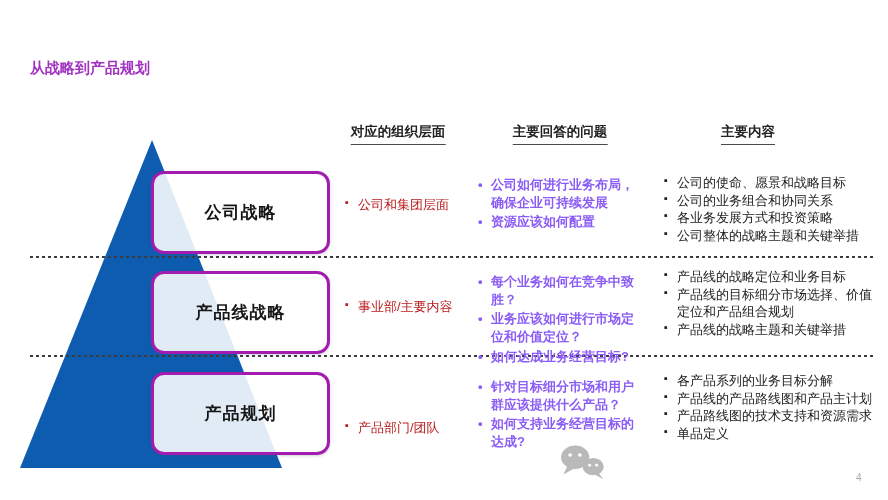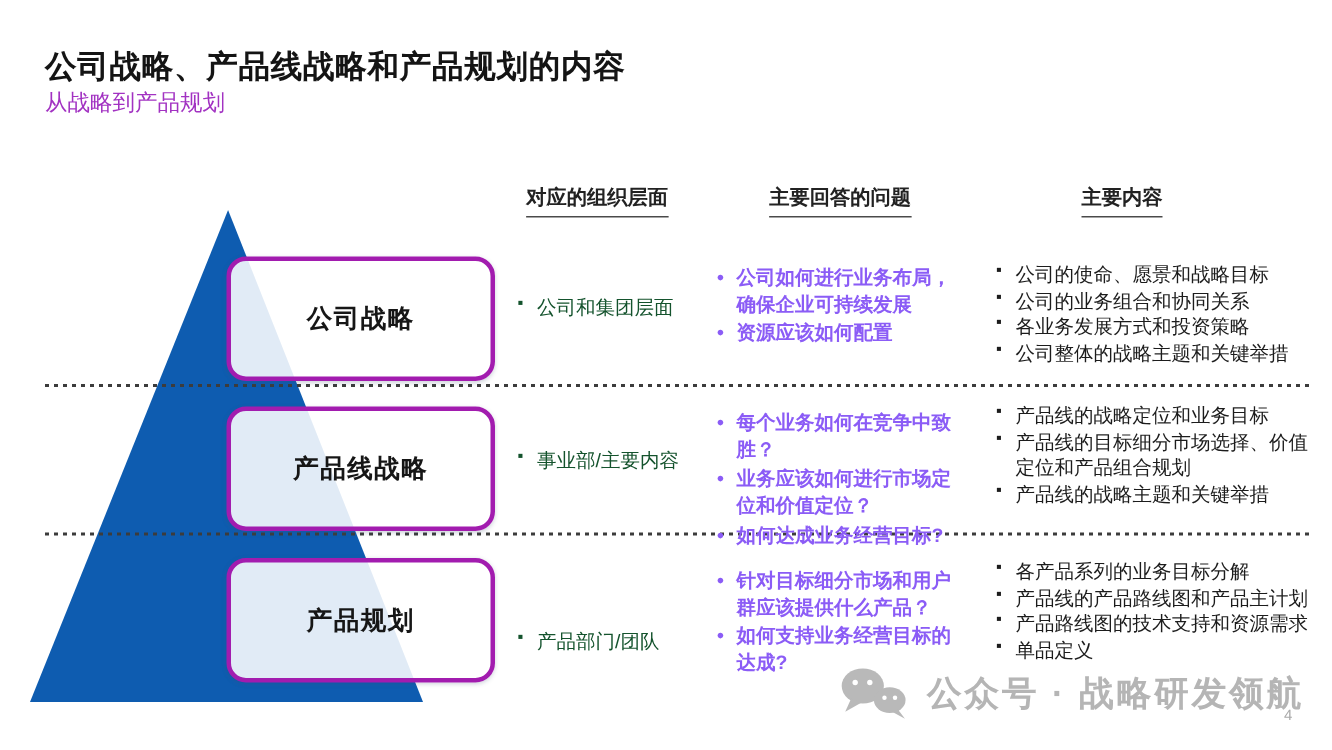--- a/index.html
+++ b/index.html
@@ -7,21 +7,21 @@
     position:relative; width:888px; height:500px; background:#ffffff;
     font-family:"Liberation Sans","DejaVu Sans",sans-serif; overflow:hidden;
     color:#1a1a1a;
   }
   .title {
     position:absolute; left:30px; top:30px;
     font-size:21px; font-weight:bold; color:#141414; letter-spacing:0.5px;
   }
   .subtitle {
     position:absolute; left:30px; top:59px;
-    font-size:15px; font-weight:normal; color:#a232c2;
+    font-size:15px; font-weight:bold; color:#a232c2;
   }
   .pyramid {
     position:absolute; left:20px; top:140px; width:262px; height:328px;
     background:#0e5cb0;
     clip-path:polygon(50.4% 0, 100% 100%, 0 100%);
     z-index:1;
   }
   .dash {
     position:absolute; left:30px; width:843px; height:2px; z-index:2;
     background:repeating-linear-gradient(90deg,#3c3c3c 0 3px,transparent 3px 6px);
@@ -38,21 +38,21 @@
     position:absolute; top:123px; z-index:4; transform:translateX(-50%);
     font-size:13.5px; font-weight:bold; color:#222;
     border-bottom:1.5px solid #4a4a4a; padding-bottom:3px; white-space:nowrap;
   }
   ul.cell {
     position:absolute; margin:0; padding:0; list-style:none; z-index:4;
     font-size:13px; line-height:1.36;
   }
   ul.cell li { position:relative; padding-left:14px; }
   ul.cell li::before { position:absolute; left:1px; top:-1px; }
-  ul.org  { width:140px; color:#14532d; }
+  ul.org  { width:140px; color:#b91c1c; }
   ul.org li::before { content:"▪"; font-size:11px; }
   ul.q    { width:160px; color:#8b5cf6; font-weight:bold; }
   ul.q li { margin-bottom:2px; }
   ul.q li::before { content:"•"; top:0; }
   ul.content { width:214px; color:#1c1c1c; }
   ul.content li::before { content:"▪"; font-size:11px; }
   .watermark {
     position:absolute; left:558px; top:443px; z-index:5;
     display:flex; align-items:center; gap:10px;
     color:#b5b5b5; font-size:23px; font-weight:bold; letter-spacing:2px;
@@ -60,21 +60,20 @@
   .pagenum {
     position:absolute; left:856px; top:472px; z-index:5;
     font-size:10px; color:#a9a9a9;
   }
 </style>
 </head>
 <body>
 
 <div class="page">
 
-  <div class="title">公司战略、产品线战略和产品规划的内容</div>
   <div class="subtitle">从战略到产品规划</div>
 
   <div class="pyramid"></div>
 
   <div class="dash" style="top:256px"></div>
   <div class="dash" style="top:355px"></div>
 
   <div class="col-header" style="left:398px">对应的组织层面</div>
   <div class="col-header" style="left:560px">主要回答的问题</div>
   <div class="col-header" style="left:748px">主要内容</div>
@@ -133,18 +132,17 @@
         <ellipse cx="45" cy="30" rx="13.5" ry="11"></ellipse>
         <polygon points="52,38 58,46 47,40"></polygon>
       </g>
       <g fill="#ffffff">
         <circle cx="15.5" cy="15" r="2.3"></circle>
         <circle cx="28" cy="15" r="2.3"></circle>
         <circle cx="40.5" cy="28" r="1.9"></circle>
         <circle cx="49.5" cy="28" r="1.9"></circle>
       </g>
     </svg>
-    <span>公众号 · 战略研发领航</span>
   </div>
 
   <div class="pagenum">4</div>
 
 </div>
 
 </body></html>

